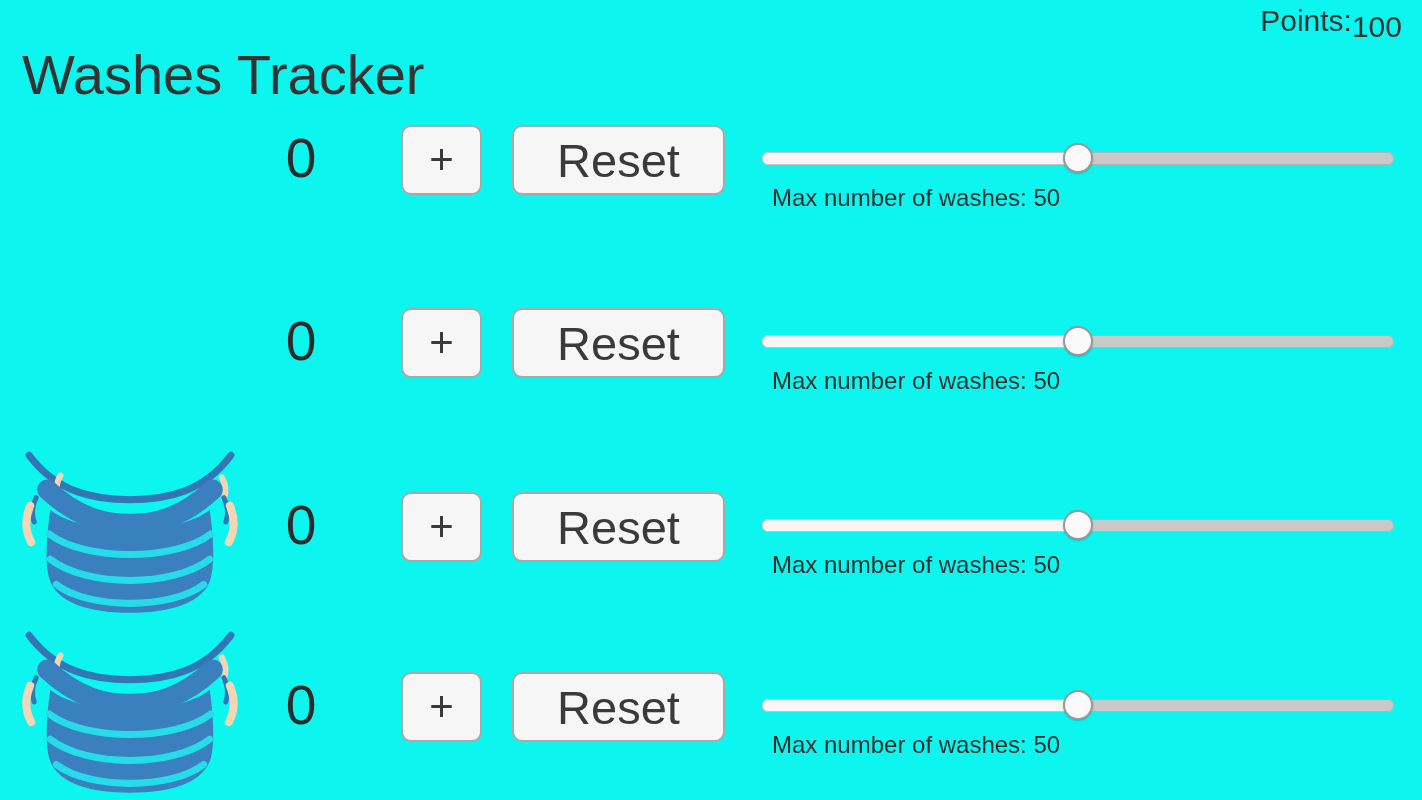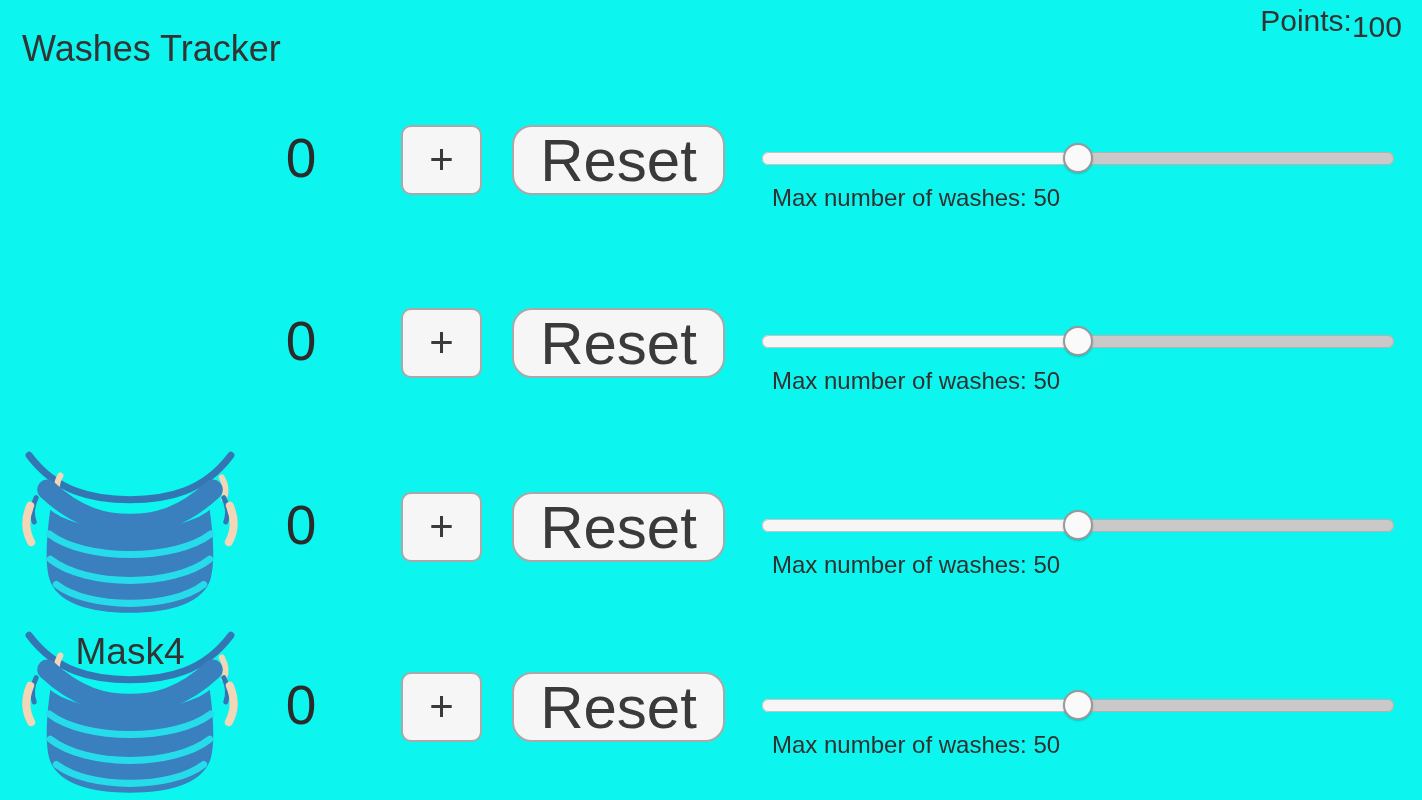--- a/index.html
+++ b/index.html
@@ -20,21 +20,21 @@
   body{
     width:1422px;height:800px;
     background:var(--background);
     overflow:hidden;
     position:relative;
     font-family:"Liberation Sans",sans-serif;
     color:var(--text-dark);
   }
   .page-title{
     position:absolute;left:22px;top:4px;
-    font-size:36px;font-weight:400;color:var(--text-dark);
+    font-size:56px;font-weight:400;color:var(--text-dark);
     white-space:nowrap;
   }
   .points{
     position:absolute;right:20px;top:4px;
     font-size:30px;color:var(--text-dark);white-space:nowrap;
   }
   .points-value{display:inline-block;transform:translateY(6px);}
 
   .row{position:absolute;left:0;width:1422px;height:183px;}
   .row:nth-of-type(1){top:78px;}
@@ -63,21 +63,21 @@
     position:absolute;top:47px;height:70px;
     background:var(--button-bg);
     border:2px solid var(--button-border);
     border-radius:10px;
     color:#3a3a3a;
     font-family:"Liberation Sans",sans-serif;
     display:flex;align-items:center;justify-content:center;
     cursor:pointer;padding:0 8px;
   }
   .btn-plus{left:401px;width:81px;font-size:42px;}
-  .btn-reset{left:512px;width:213px;font-size:60px;border-radius:20px;}
+  .btn-reset{left:512px;width:213px;font-size:47px;}
 
   .slider{position:absolute;left:762px;top:64px;width:632px;height:32px;cursor:pointer;}
   .slider-track{
     position:absolute;left:0;right:0;top:10px;height:13px;
     background:var(--track-empty);border-radius:7px;
     box-shadow:inset 0 0 0 1px #b2b2b2;
   }
   .slider-track-fill{
     height:100%;background:var(--track-filled);
     border-radius:7px;box-shadow:inset 0 0 0 1px #c4c4c4;
@@ -162,21 +162,20 @@
     <div class="slider-thumb" style="left: calc(50% - 15px);"></div>
   </div>
   <div class="max-label">Max number of washes: 50</div>
 </section>
 
 <section class="row">
   <div class="mask-wrap">
     <svg class="mask-svg" viewBox="0 0 230 168">
         <use href="#maskArt"></use>
       </svg>
-    <span class="mask-label">Mask4</span>
   </div>
   <div class="count">0</div>
   <button class="btn btn-plus">+</button>
   <button class="btn btn-reset">Reset</button>
   <div class="slider">
     <div class="slider-track">
       <div class="slider-track-fill" style="width: 50%;"></div>
     </div>
     <div class="slider-thumb" style="left: calc(50% - 15px);"></div>
   </div>

